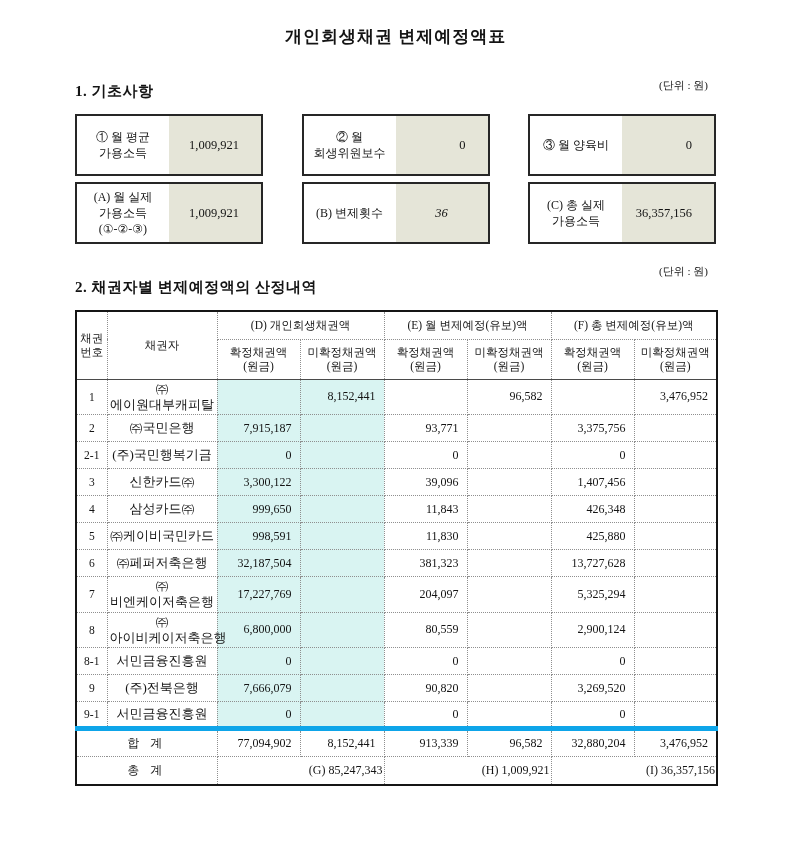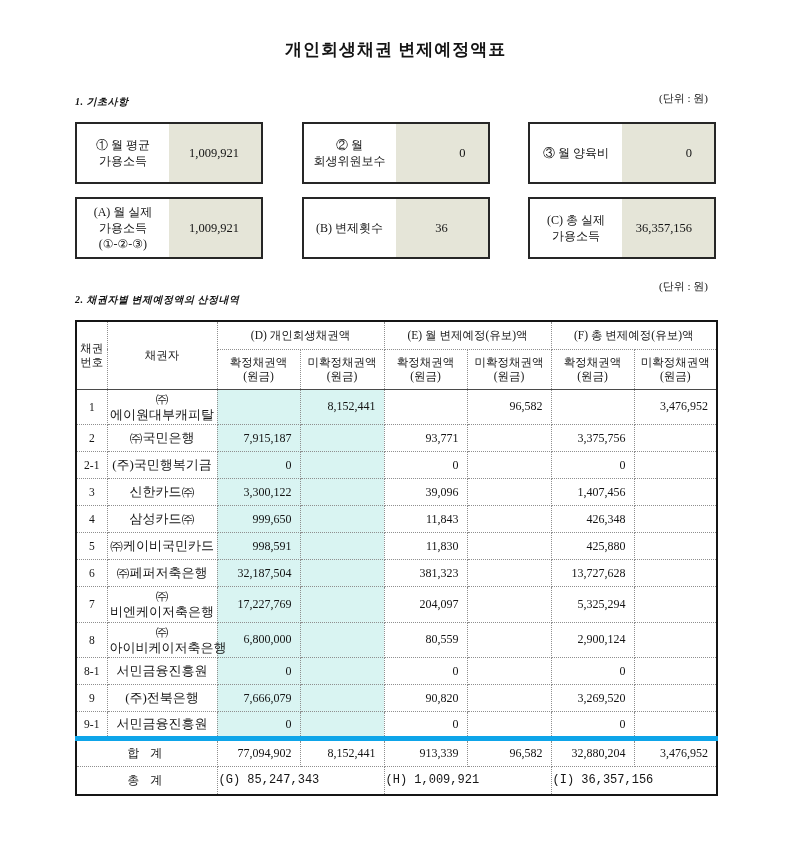--- a/index.html
+++ b/index.html
@@ -12,71 +12,71 @@
   html,body{margin:0;padding:0;}
   body{
     width:793px;height:845px;background:#ffffff;color:var(--ink);
     font-family:"Liberation Serif","DejaVu Serif",serif;
     font-size:12px;
   }
   .page{padding:22px 77px 0 75px;}
 
   .doc-title{
     text-align:center;font-size:17px;font-weight:bold;letter-spacing:1px;
-    margin-top:16px;
+    margin-top:3px;
   }
   .period-line{
     text-align:center;font-size:13px;margin-top:26px;white-space:pre;
   }
 
   .sec-head{position:relative;margin-top:34px;}
-  .sec-head h2{font-size:10px;font-weight:bold;margin:0;letter-spacing:.5px;font-style:italic;}
+  .sec-head h2{font-size:15px;font-weight:bold;margin:0;letter-spacing:.5px;}
   .unit{
     position:absolute;right:8px;font-size:11px;font-weight:normal;
   }
   .sec1-unit{top:-4px;}
   .sec2-unit{top:-14px;}
 
   .box-grid{margin-top:13px;}
   .box-row{display:flex;justify-content:space-between;}
-  .box-row + .box-row{margin-top:13px;gap:34px;}
+  .box-row + .box-row{margin-top:6px;gap:34px;}
   .kv-box{
     display:flex;width:188px;height:62px;border:2px solid #262626;background:#fff;
   }
   .kv-label{
     width:50%;display:flex;align-items:center;justify-content:center;
     text-align:center;white-space:pre-line;line-height:1.35;font-size:12px;
     padding:2px 1px;
   }
   .kv-value{
     width:50%;background:var(--box-fill);display:flex;align-items:center;
     justify-content:flex-end;padding-right:22px;font-size:12.5px;
   }
-  .kv-value.center{justify-content:center;padding-right:0;}
+  .kv-value.center{justify-content:center;padding-right:0;font-style:italic;}
 
   table.calc{
     margin-top:13px;width:641px;border-collapse:collapse;table-layout:fixed;
     border:2px solid #151515;
   }
   table.calc th, table.calc td{
     border:1px dotted var(--dot);font-weight:normal;line-height:1.25;
   }
   thead th{font-size:11.5px;white-space:pre-line;padding:2px 1px;text-align:center;}
   thead tr.group-row th{height:28px;}
   thead tr.sub-row th{height:40px;border-bottom:1px solid #4a4a4a;}
   thead th.rowspan2{border-bottom:1px solid #4a4a4a;}
   tbody td{height:27px;font-size:12px;}
   td.c-no{text-align:center;font-size:11.5px;}
   td.c-name{text-align:center;font-size:13px;padding:1px 2px;word-break:keep-all;}
   td.c-num{text-align:right;padding-right:8px;}
   td.hl{background:var(--hl);}
   tr.sum-row td{border-top:5px solid #0ea5e9;height:28px;}
   tr.sum-row td.c-label, tr.total-row td.c-label{text-align:center;letter-spacing:4px;}
   tr.total-row td{height:28px;}
-  tr.total-row td.c-span{text-align:left;font-family:Liberation Mono, monospace;}
+  tr.total-row td.c-span{text-align:right;}
 </style>
 </head>
 <body>
 
 <div class="page">
 
   <div class="doc-title">개인회생채권 변제예정액표</div>
 
 
   <div class="sec-head">

